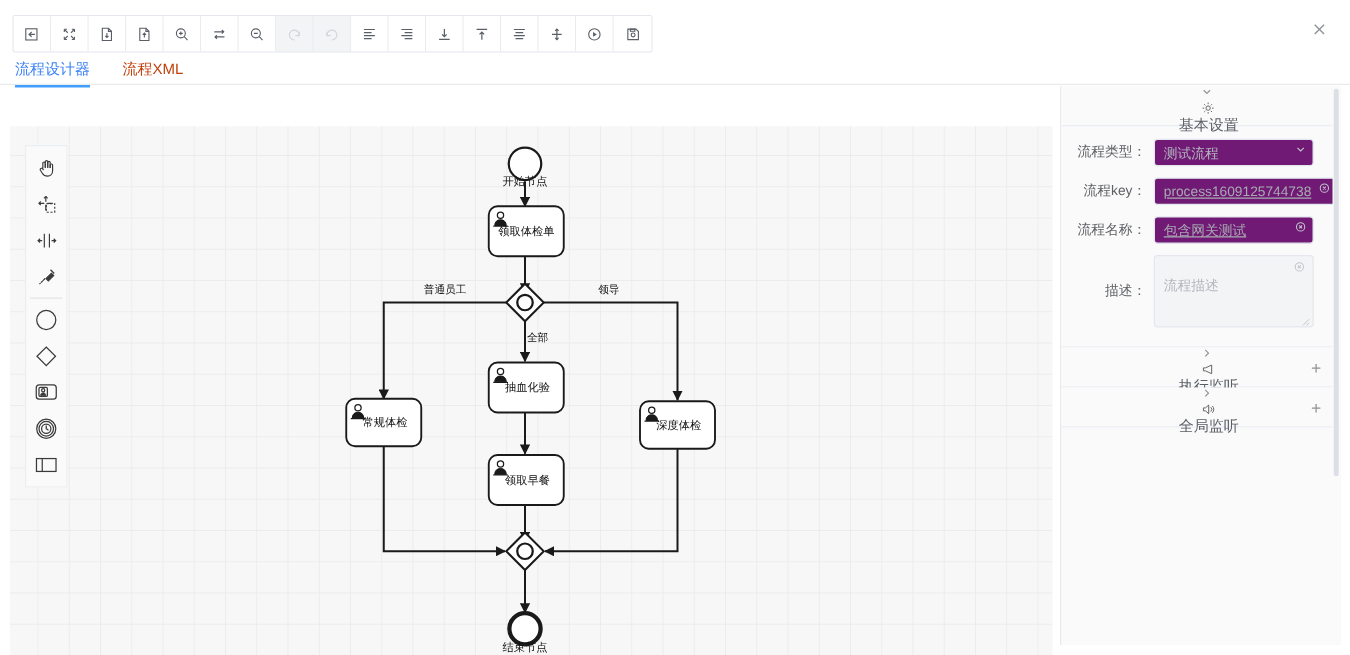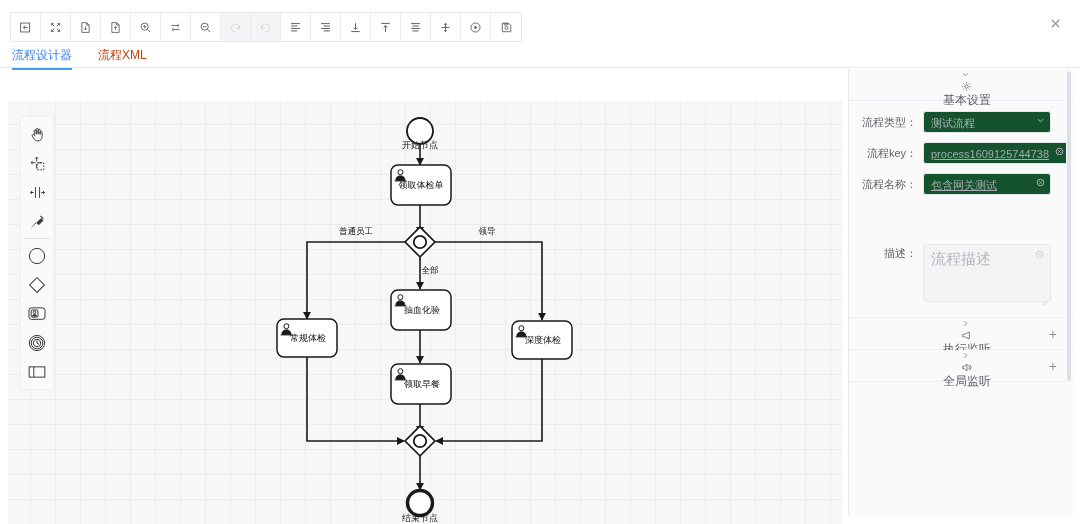--- a/index.html
+++ b/index.html
@@ -128,40 +128,39 @@
   .form-label {
     width: 74px; text-align: right;
     font-size: 11px; color:#606266; line-height: 22px;
     padding-right: 6px; box-sizing:border-box;
     flex: 0 0 74px;
   }
   .form-ctrl { flex: 1 1 auto; position: relative; margin-right: 10px; }
   .fake-input {
     height: 22px; line-height: 22px;
     border: 1px solid #e4e7ed; border-radius: 3px;
-    background: #14532d;
+    background: #701a75;
     font-size: 11px; color: #b3b6bd;
     padding: 0 20px 0 7px;
     box-sizing: border-box; width: 100%;
     white-space: nowrap; overflow: hidden;
   }
   .fake-input.value { color: #a7aab0; text-decoration: underline; }
   .suffix {
     position:absolute; right:6px; top:4px;
     color:#c3c6cc; font-size:10px; line-height:14px;
   }
   .fake-textarea {
     height: 58px;
     border: 1px solid #e4e7ed; border-radius: 3px;
     background: #f3f4f6;
-    font-size: 15px; color: #b3b6bd;
-    padding: 5px 20px 0 7px;
+    font-size: 11px; color: #b3b6bd;
+    padding: 16px 20px 0 7px;
     box-sizing: border-box; width: 100%;
     position: relative;
-    margin-top: 40px;
   }
   .resize-grip {
     position:absolute; right:2px; bottom:1px; width:8px; height:8px;
     color:#c0c4cc;
   }
 
   
   .dg-label { font-family:"Liberation Sans","DejaVu Sans",sans-serif; }
 </style>
 </head>

